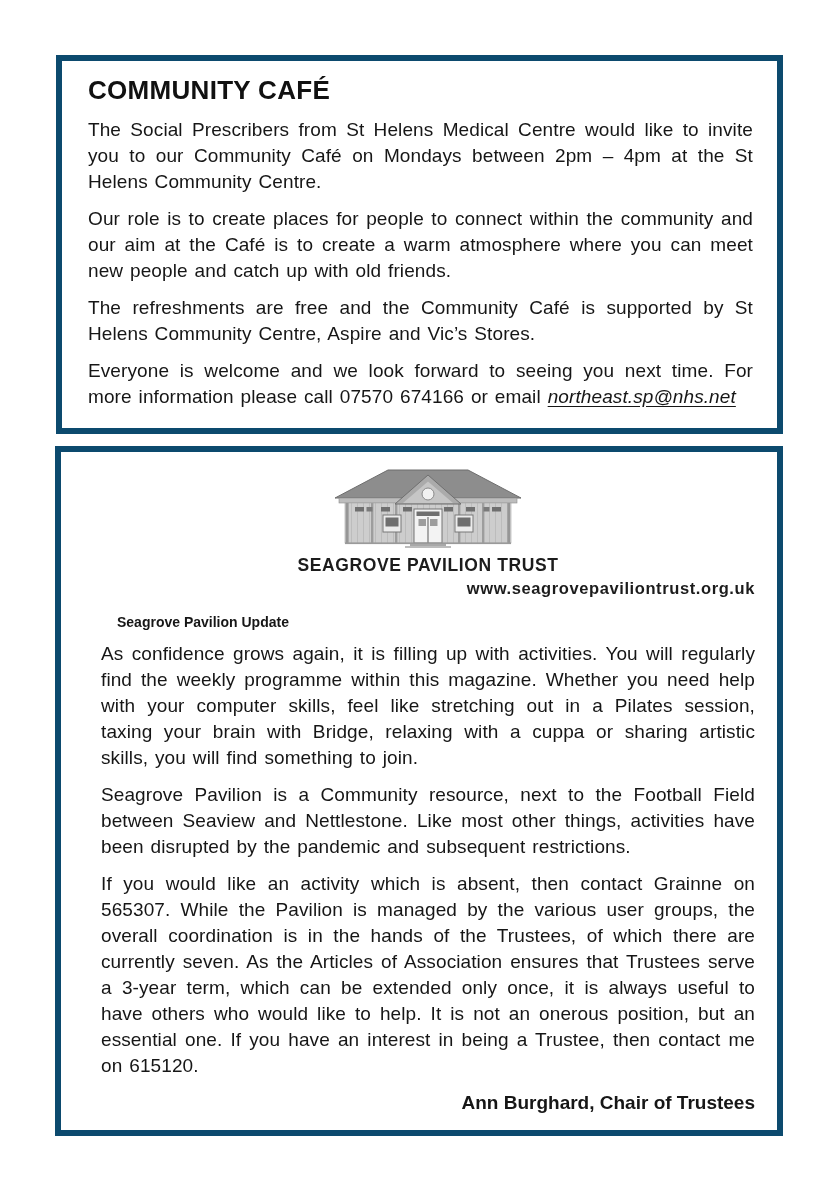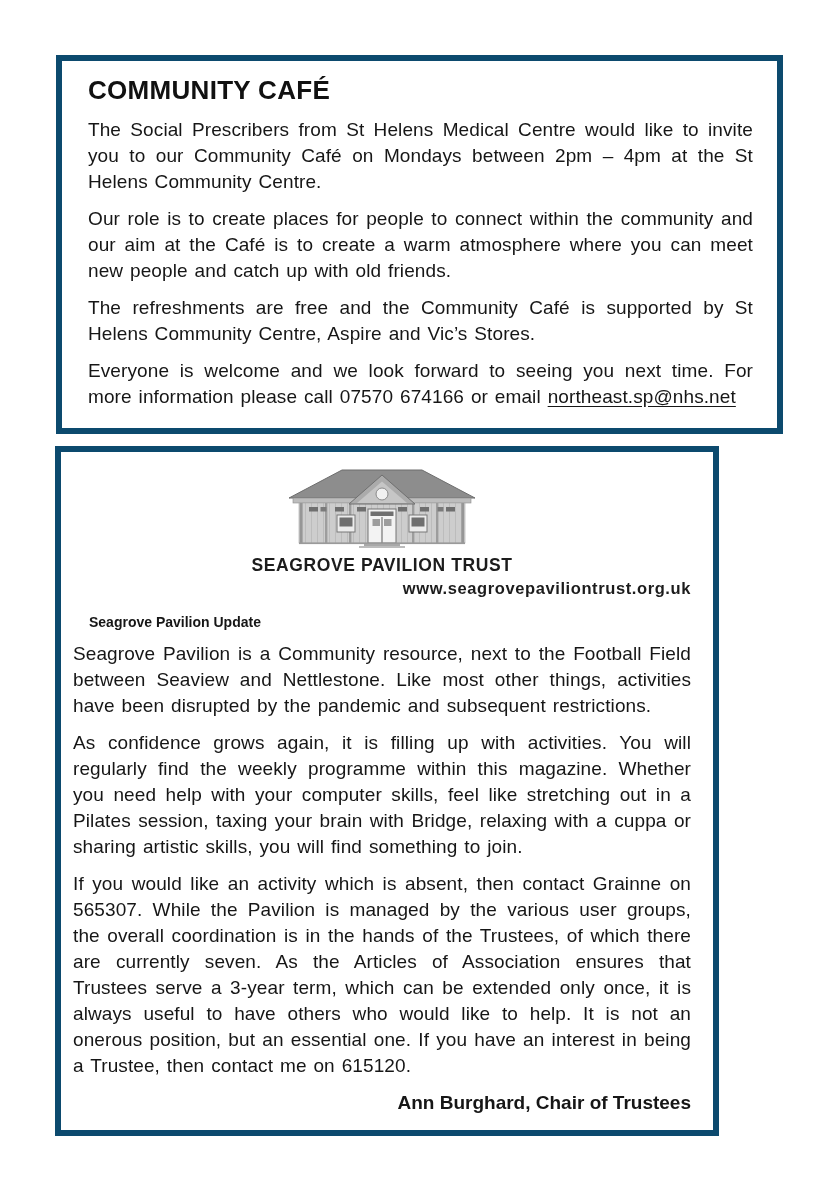--- a/index.html
+++ b/index.html
@@ -20,41 +20,42 @@
     border: 6px solid #0c4a6e;
     background: #ffffff;
   }
   #cafe-box {
     margin: 55px 0 0 56px;
     width: 727px;
     padding: 10px 24px 18px 26px;
   }
   #pavilion-box {
     margin: 12px 0 0 55px;
-    width: 664px;
-    padding: 8px 22px 16px 12px;
+    width: 728px;
+    padding: 8px 22px 16px 40px;
   }
   .box-title {
     font-size: 26px;
     font-weight: bold;
     letter-spacing: 0.3px;
     margin: 4px 0 4px 0;
     color: #111111;
   }
   .body-para {
     font-size: 19px;
     line-height: 26px;
     text-align: justify;
     word-spacing: 1.5px;
     letter-spacing: 0.1px;
     margin: 11px 0 0 0;
   }
   .email-link {
     text-decoration: underline;
     text-underline-offset: 3px;
+    font-style: italic;
   }
   .logo-wrap {
     text-align: center;
     margin: 2px 0 0 0;
   }
   .org-name {
     text-align: center;
     font-weight: bold;
     font-size: 17.5px;
     letter-spacing: 0.6px;
@@ -144,19 +145,19 @@
 
         <rect x="12" y="80.5" width="166" height="1.6" fill="#9a9a9a"></rect>
         <rect x="77" y="82" width="36" height="2" fill="#a8a8a8"></rect>
         <rect x="72" y="84" width="46" height="2" fill="#bcbcbc"></rect>
       </svg>
     </div>
     <div class="org-name">SEAGROVE PAVILION TRUST</div>
     <div class="org-site">www.seagrovepaviliontrust.org.uk</div>
 
     <div class="update-heading">Seagrove Pavilion Update</div>
+    <p class="body-para">As confidence grows again, it is filling up with activities. You will regularly find the weekly programme within this magazine. Whether you need help with your computer skills, feel like stretching out in a Pilates session, taxing your brain with Bridge, relaxing with a cuppa or sharing artistic skills, you will find something to join.</p>
     <p class="body-para">Seagrove Pavilion is a Community resource, next to the Football Field between Seaview and Nettlestone. Like most other things, activities have been disrupted by the pandemic and subsequent restrictions.</p>
-    <p class="body-para">As confidence grows again, it is filling up with activities. You will regularly find the weekly programme within this magazine. Whether you need help with your computer skills, feel like stretching out in a Pilates session, taxing your brain with Bridge, relaxing with a cuppa or sharing artistic skills, you will find something to join.</p>
     <p class="body-para">If you would like an activity which is absent, then contact Grainne on 565307. While the Pavilion is managed by the various user groups, the overall coordination is in the hands of the Trustees, of which there are currently seven. As the Articles of Association ensures that Trustees serve a 3-year term, which can be extended only once, it is always useful to have others who would like to help. It is not an onerous position, but an essential one. If you have an interest in being a Trustee, then contact me on 615120.</p>
     <div class="signature">Ann Burghard, Chair of Trustees</div>
   </div>
 
 </div>
 
 </body></html>

